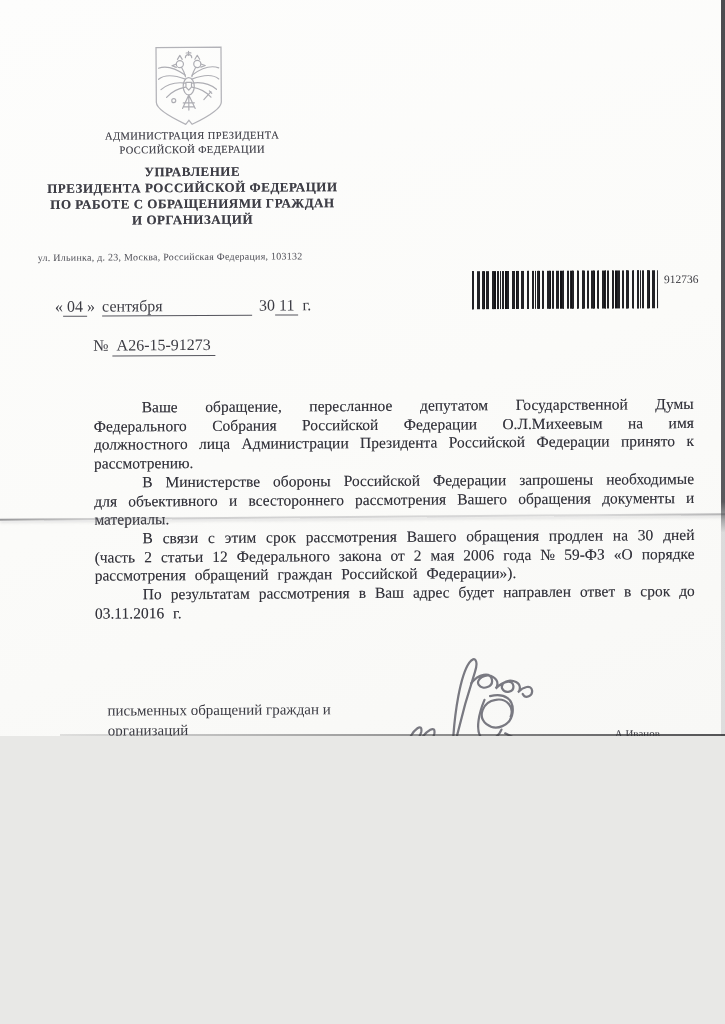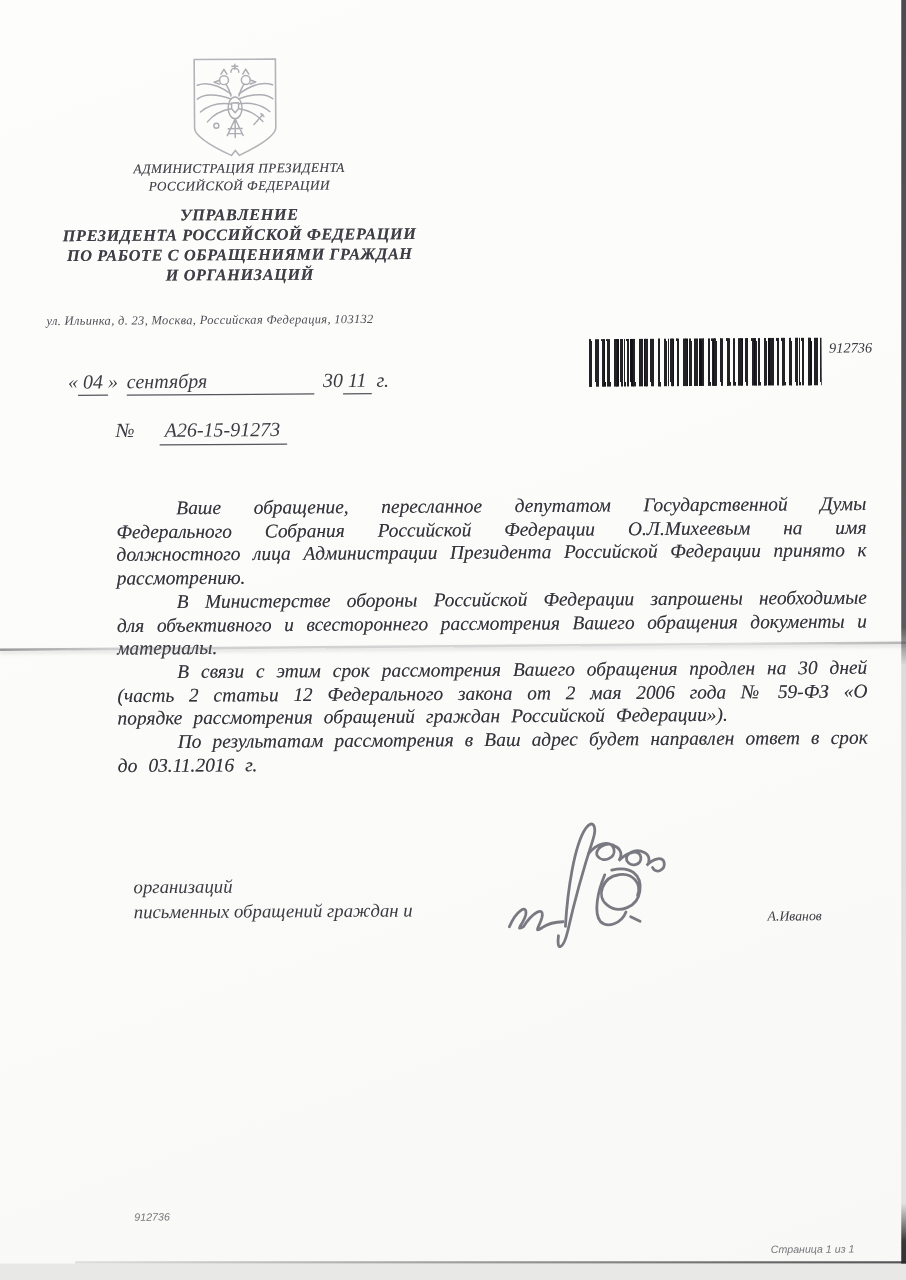--- a/index.html
+++ b/index.html
@@ -1,40 +1,39 @@
 <!DOCTYPE html>
 <html><head>
 <meta charset="utf-8">
 <style>
   html,body{margin:0;padding:0;}
   body{background:#e8e8e6;font-family:"Liberation Serif", serif;}
   .page{
-    position:relative;width:725px;height:1011px;overflow:hidden;
+    position:relative;width:725px;height:736px;overflow:hidden;
     background:linear-gradient(160deg,#fdfdfc 0%,#fbfbf9 55%,#f8f8f6 100%);
     color:#34343c;
-    font-style:italic;
   }
   .content{position:absolute;inset:0;transform:rotate(-0.35deg);transform-origin:50% 40%;}
   .abs{position:absolute;}
   
   .emblem{left:150px;top:44px;width:80px;height:84px;opacity:.82;}
   .org-block{left:45px;top:128px;width:296px;text-align:center;
     font-size:10.5px;line-height:14px;letter-spacing:.4px;color:#45454d;
     text-shadow:0 0 .5px rgba(70,70,80,.55);}
   .dept-block{left:22px;top:163px;width:342px;text-align:center;font-weight:bold;
     font-size:13px;line-height:16px;letter-spacing:.5px;color:#3e3e46;
     text-shadow:0 0 .5px rgba(60,60,70,.6);}
   .address{left:38px;top:250px;font-size:10px;letter-spacing:.25px;color:#4e4e56;}
   
   .date-line{left:55px;top:296px;font-size:16px;color:#3c3c44;white-space:nowrap;}
   .u{display:inline-block;border-bottom:1px solid #55555d;padding:0 4px;}
   .month-slot{display:inline-block;width:150px;text-align:left;
     border-bottom:1px solid #55555d;margin:0 3px 0 7px;}
   .num-line{left:93px;top:335px;font-size:16px;color:#3c3c44;}
-  .num-line .u{padding:0 5px 1px 4px;margin-left:16px;}
+  .num-line .u{padding:0 5px 1px 4px;}
   
   .barcode{left:472px;top:272px;width:186px;height:38px;
     background:
       repeating-linear-gradient(90deg,#222226 0 2px,transparent 2px 5px),
       repeating-linear-gradient(90deg,#222226 0 1px,transparent 1px 7px),
       repeating-linear-gradient(90deg,#121216 0 2px,transparent 2px 11px);}
   .barcode-num{left:664px;top:275px;font-size:11.5px;color:#3a3a40;}
   
   .body-text{left:93px;top:397px;width:600px;font-size:15.5px;line-height:18.7px;
     text-align:justify;word-spacing:5px;color:#33333b;
@@ -113,22 +112,22 @@
     <div class="abs barcode-num">912736</div>
 
     <div class="abs body-text">
       <p>Ваше обращение, пересланное депутатом Государственной Думы Федерального Собрания Российской Федерации О.Л.Михеевым на имя должностного лица Администрации Президента Российской Федерации принято к рассмотрению.</p>
       <p>В Министерстве обороны Российской Федерации  запрошены необходимые для объективного и всестороннего рассмотрения Вашего обращения документы и материалы.</p>
       <p>В связи с этим срок рассмотрения Вашего обращения продлен на 30 дней (часть 2 статьи 12 Федерального закона от 2 мая 2006 года № 59-ФЗ «О порядке рассмотрения обращений граждан Российской Федерации»).</p>
       <p>По результатам рассмотрения в Ваш адрес будет направлен ответ в срок до 03.11.2016 г.</p>
     </div>
 
     <div class="abs sig-title">
+      <div>письменных обращений граждан и</div>
       <div>организаций</div>
-      <div>письменных обращений граждан и</div>
     </div>
 
     <div class="abs sig-scribble">
       <svg viewBox="0 0 150 130" width="140" height="122" aria-hidden="true">
         <g fill="none" stroke="#63636d" stroke-width="2.4" stroke-linecap="round">
           <path d="M8,100 C14,86 24,80 22,90 C20,98 12,104 20,100 C28,88 38,82 36,92 C34,100 28,106 36,101 C42,97 48,96 54,96"></path>
           <path d="M56,100 C58,70 64,30 74,16 C80,8 84,14 80,26 C74,44 64,78 58,104 C54,120 48,122 50,108"></path>
           <path d="M76,38 C84,28 96,26 98,34 C100,42 88,46 84,40 C80,34 92,26 100,32 C106,36 104,42 102,44 C110,36 120,34 121,41 C122,48 112,50 109,44 C107,38 116,33 124,37 C130,40 128,47 126,48 C132,42 140,40 141,46 C142,52 134,56 131,50"></path>
           <path d="M96,52 C112,48 122,56 120,70 C118,84 102,90 92,82 C82,74 88,58 102,56 C114,54 122,64 118,74"></path>
           <path d="M90,56 C84,70 80,88 86,96 C92,102 104,98 108,88"></path>

